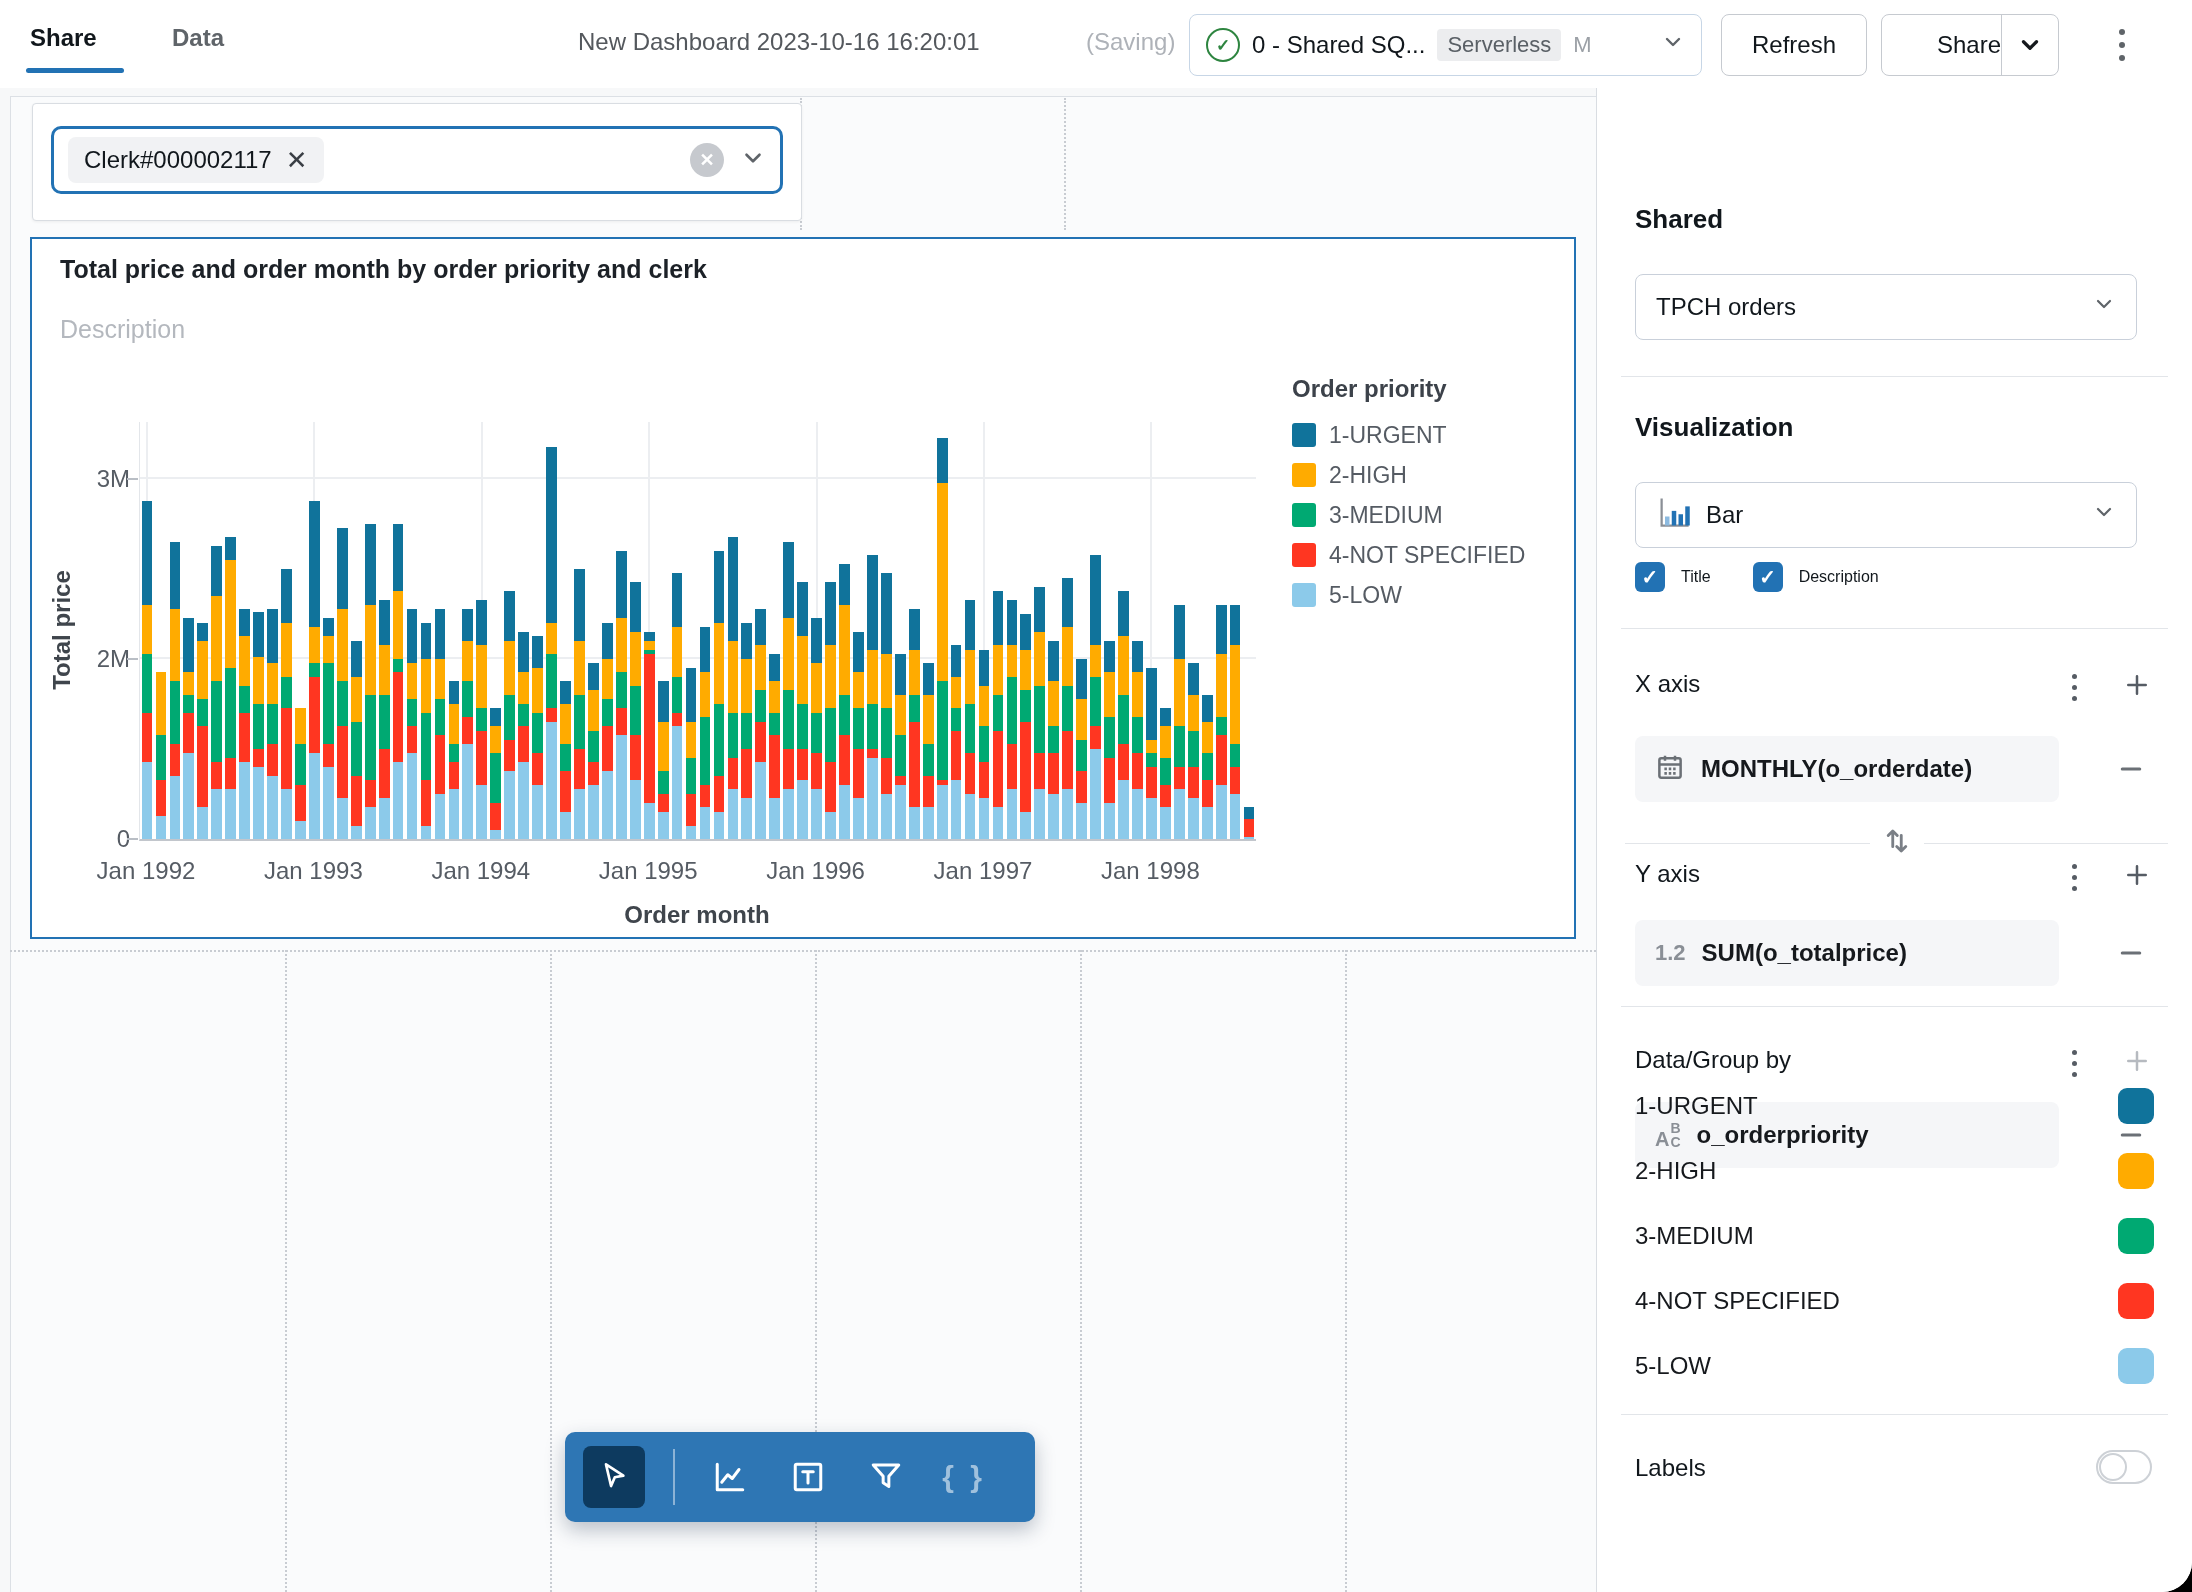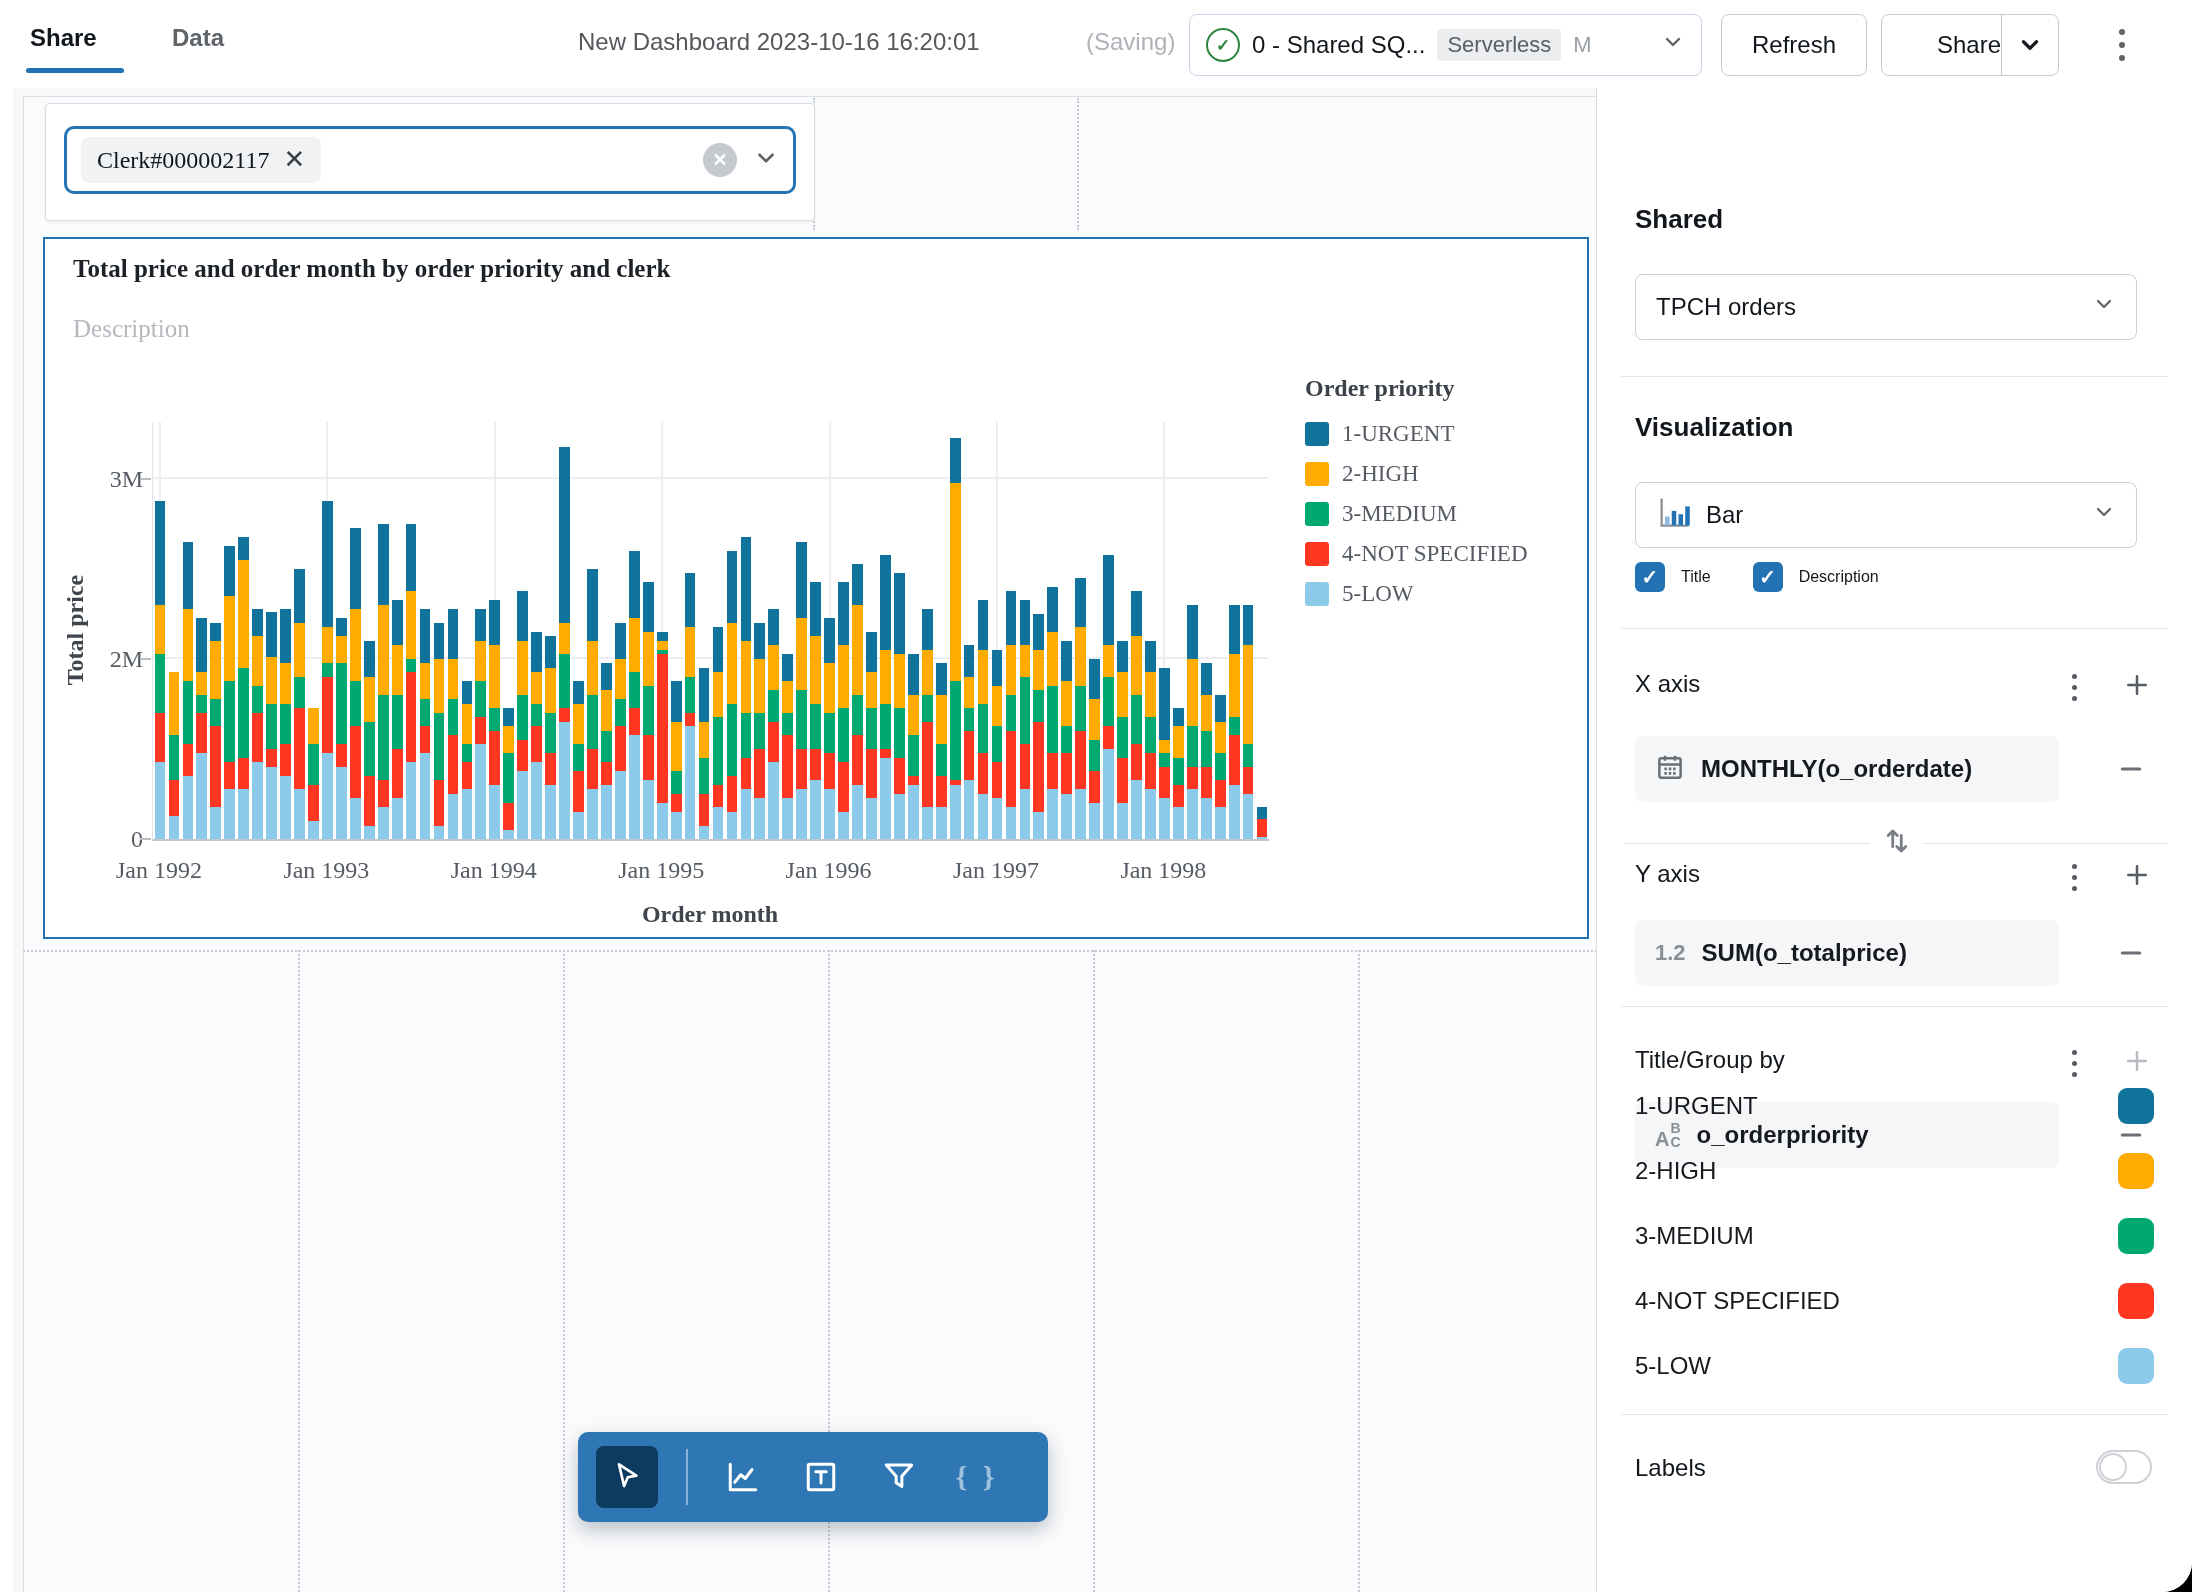--- a/index.html
+++ b/index.html
@@ -25,21 +25,21 @@
   .wh-chev{margin-left:auto;}
   .refresh{left:1721px;width:146px;}
   .share{left:1881px;width:178px;padding:0;}
   .share-main{flex:1;text-align:right;}
   .share-chev{width:56px;height:100%;display:flex;align-items:center;justify-content:center;border-left:1.5px solid #C6CAD0;}
   .kebab-top{position:absolute;left:2100px;top:16px;width:44px;height:58px;display:flex;flex-direction:column;
              align-items:center;justify-content:center;gap:7px;}
   .kebab-top i{width:6px;height:6px;border-radius:50%;background:#5F6469;}
 
   
-  .canvas{position:absolute;left:13px;top:88px;width:1596px;height:1504px;background:#F7F8F9;font-family:Liberation Serif, serif;}
+  .canvas{position:absolute;left:0;top:88px;width:1596px;height:1504px;background:#F7F8F9;}
   .sheet{position:absolute;left:10px;top:8px;right:0;bottom:0;background:#FAFBFC;
          border-top:1px solid #DCE0E5;border-left:1px solid #DCE0E5;}
   .guide-v{position:absolute;border-left:2px dotted #C8CCD2;width:0;}
   .guide-h{position:absolute;border-top:2px dotted #C8CCD2;height:0;}
 
   
   .filter-card{position:absolute;left:32px;top:15px;width:768px;height:116px;background:#fff;
                border:1px solid #D9DDE2;border-radius:4px;box-shadow:0 1px 3px rgba(0,0,0,.06);}
   .filter-input{position:absolute;left:18px;top:22px;right:18px;height:68px;border:3px solid #2272B4;border-radius:10px;
                 background:#fff;display:flex;align-items:center;padding:0 14px;box-sizing:border-box;}
@@ -771,21 +771,21 @@
       <span class="pill-label">SUM(o_totalprice)</span>
     </div>
     <div class="minus-btn" style="right:44px;top:848px;">
       <svg width="30" height="30" viewBox="0 0 24 24" fill="none" stroke="#6B7076" stroke-width="2.4" stroke-linecap="round">
           <path d="M5 12h14"></path>
         </svg>
     </div>
 
     <div class="p-divider" style="top:918px;"></div>
 
-    <div class="p-row-label" style="top:958px;">Title/Group by</div>
+    <div class="p-row-label" style="top:958px;">Data/Group by</div>
     <div class="p-icons" style="top:958px;">
       <span class="kebab-v">
           <i></i>
           <i></i>
           <i></i>
         </span>
       <span>
         <svg width="30" height="30" viewBox="0 0 24 24" fill="none" stroke="#B6BAC0" stroke-width="2" stroke-linecap="round">
             <path d="M12 5v14M5 12h14"></path>
           </svg>

